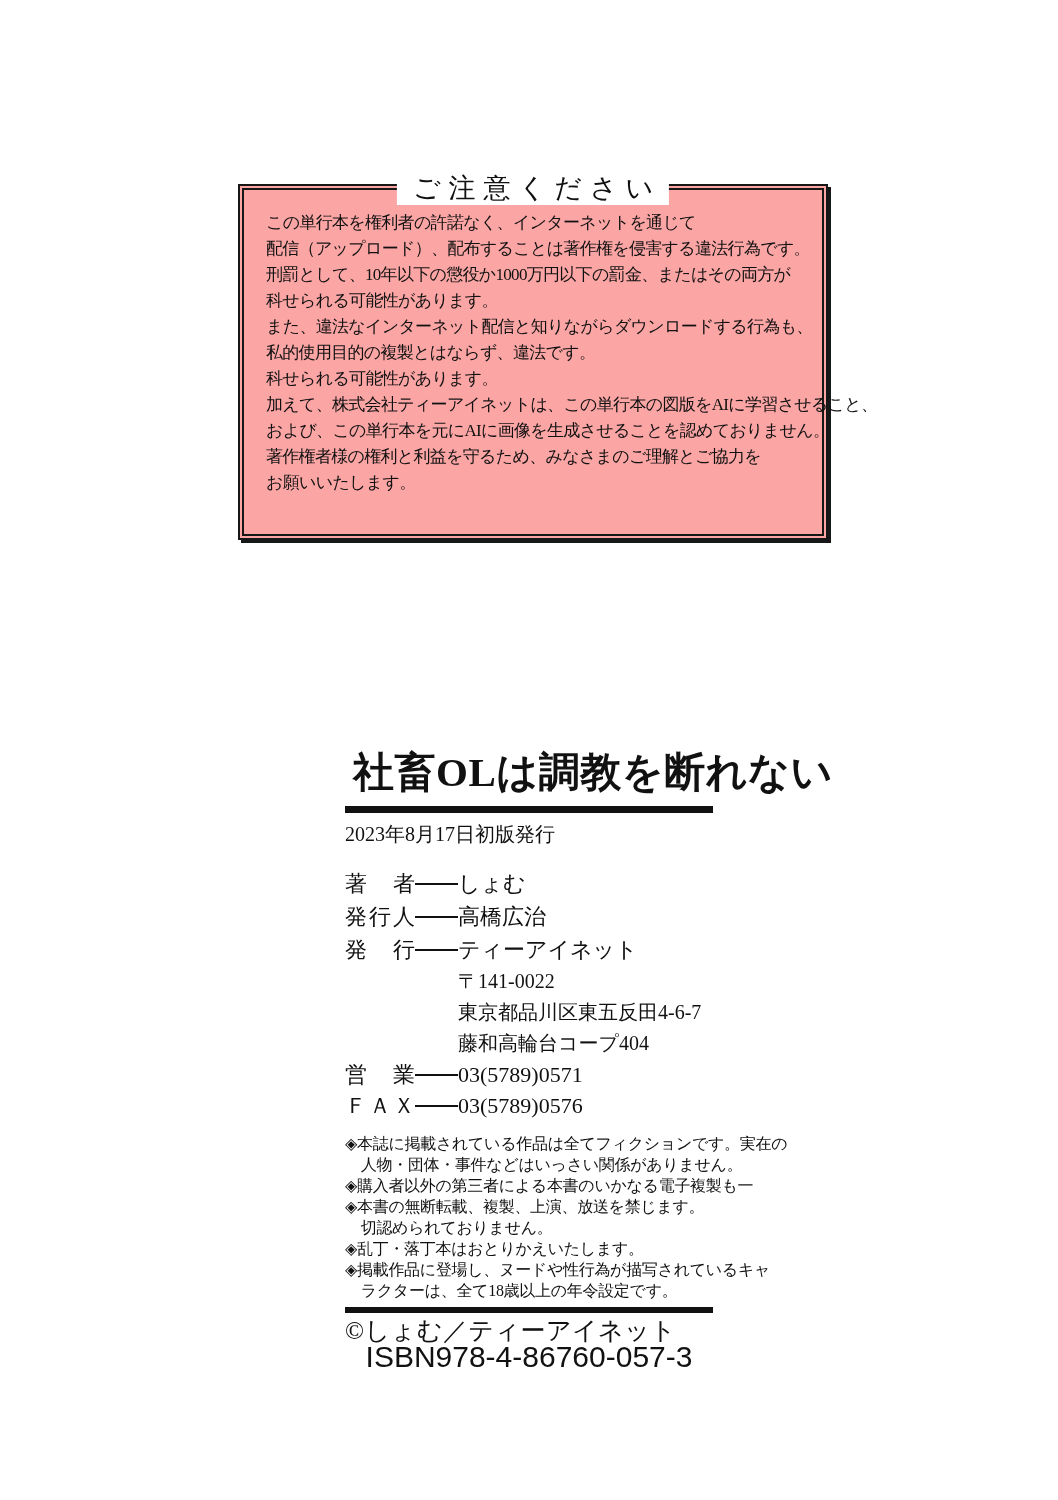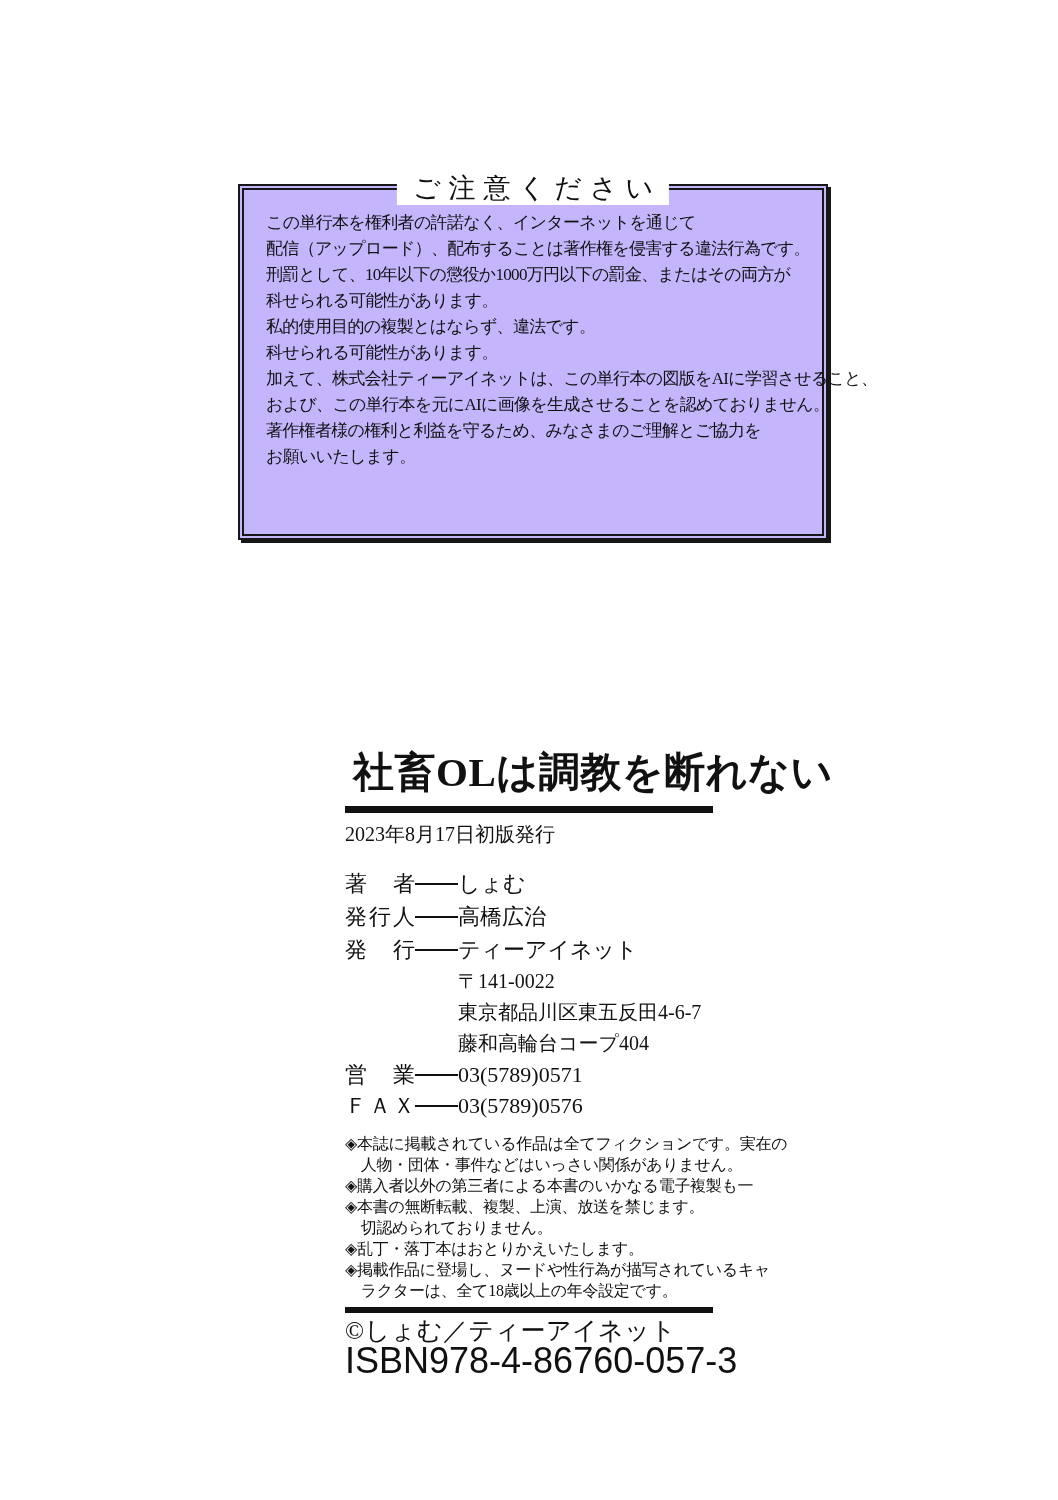--- a/index.html
+++ b/index.html
@@ -20,21 +20,21 @@
   .caution-box {
     position: absolute;
     left: 238px;
     top: 184px;
     width: 590px;
     height: 356px;
     box-sizing: border-box;
     border: 6px double #171717;
     box-shadow: 3px 3px 0 #171717;
     padding: 20px 6px 12px 22px;
-    background: #c4b5fd;
+    background: #fca5a5;
   }
   .caution-title {
     position: absolute;
     top: -19px;
     left: 50%;
     transform: translateX(-50%);
     background: #ffffff;
     padding: 0 8px 0 16px;
     font-size: 27px;
     letter-spacing: 8px;
@@ -126,35 +126,36 @@
   }
 
   
   .isbn {
     position: absolute;
     left: 345px;
     top: 1340px;
     width: 368px;
     text-align: center;
     font-family: "Liberation Sans", "DejaVu Sans", sans-serif;
-    font-size: 36px;
+    font-size: 30px;
     letter-spacing: 0px;
     white-space: nowrap;
   }
 </style>
 </head>
 <body>
 
 <div class="caution-box">
   <div class="caution-title">ご注意ください</div>
   <div class="caution-text">
       <div class="caution-line">この単行本を権利者の許諾なく、インターネットを通じて</div>
       <div class="caution-line">配信（アップロード）、配布することは著作権を侵害する違法行為です。</div>
       <div class="caution-line">刑罰として、10年以下の懲役か1000万円以下の罰金、またはその両方が</div>
       <div class="caution-line">科せられる可能性があります。</div>
+      <div class="caution-line">また、違法なインターネット配信と知りながらダウンロードする行為も、</div>
       <div class="caution-line">私的使用目的の複製とはならず、違法です。</div>
       <div class="caution-line">科せられる可能性があります。</div>
       <div class="caution-line">加えて、株式会社ティーアイネットは、この単行本の図版をAIに学習させること、</div>
       <div class="caution-line">および、この単行本を元にAIに画像を生成させることを認めておりません。</div>
       <div class="caution-line">著作権者様の権利と利益を守るため、みなさまのご理解とご協力を</div>
       <div class="caution-line">お願いいたします。</div>
     </div>
 </div>
 
 <div class="colophon">

